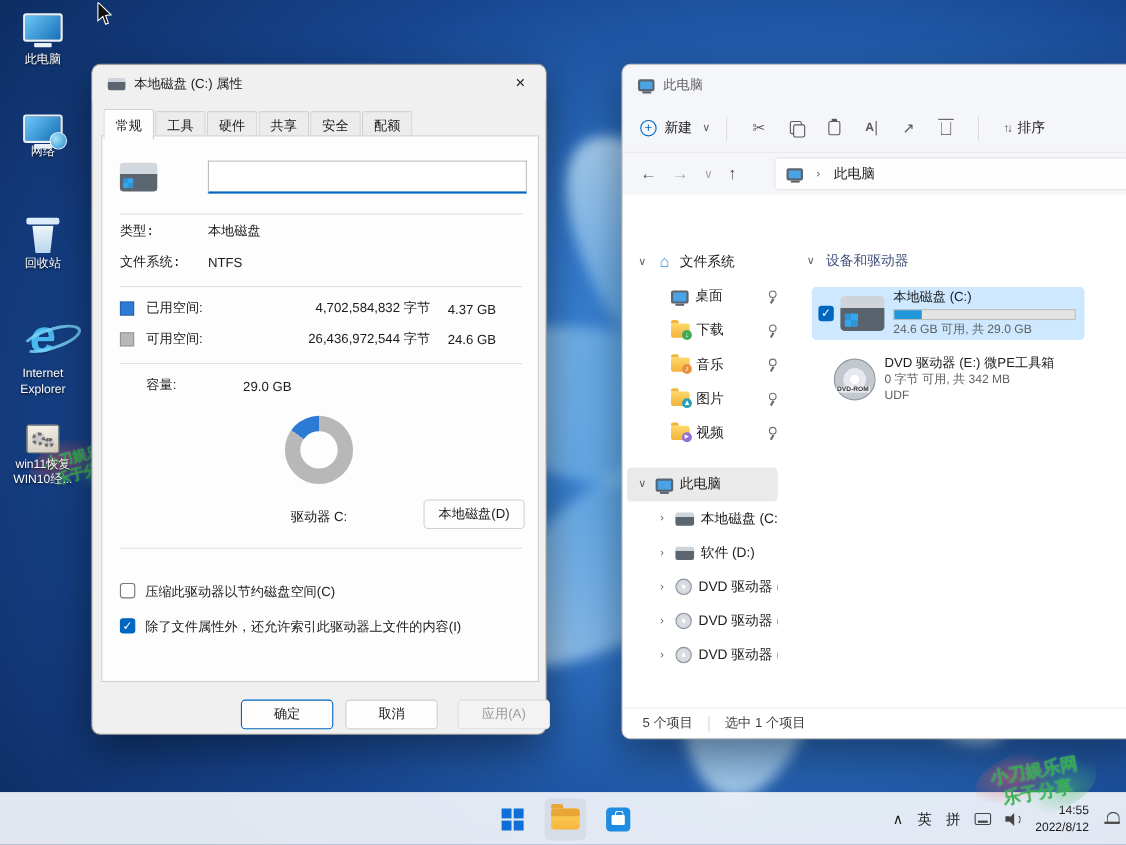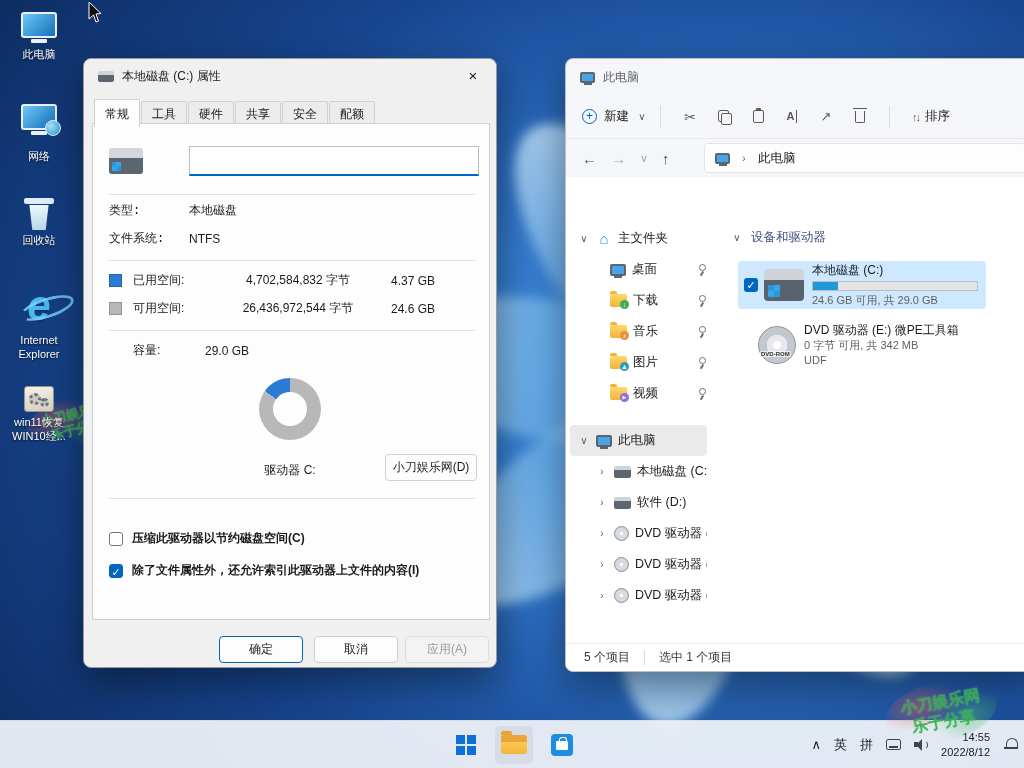--- a/index.html
+++ b/index.html
@@ -64,32 +64,32 @@
   .tabs{position:absolute;left:10px;top:40px;display:flex;}
   .tab{font-size:12px;color:#1b1b1b;padding:4px 10px;border:1px solid #d0d0d0;border-bottom:none;background:#ececec;margin-right:1px;border-radius:2px 2px 0 0;position:relative;top:2px;}
   .tab.active{background:#fdfdfd;top:0;padding-top:6px;z-index:2;}
   .tabpage{position:absolute;left:8px;top:64px;width:398px;height:497px;background:#fdfdfd;border:1px solid #d0d0d0;}
   .sep{position:absolute;left:16px;width:366px;height:1px;background:#e2e2e2;}
   .drow{position:absolute;left:16px;font-size:12px;color:#1b1b1b;display:flex;align-items:center;}
   .lblcol{width:80px;font-family:Liberation Mono, monospace;}
   .space-row{position:absolute;left:16px;width:358px;display:flex;align-items:center;font-size:12px;color:#1b1b1b;}
   .csq{width:13px;height:13px;margin-right:11px;flex:none;border:1px solid rgba(0,0,0,.2);}
   .sp-label{width:72px;}
-  .sp-bytes{flex:1;text-align:center;}
-  .sp-size{width:76px;text-align:left;}
+  .sp-bytes{flex:1;text-align:right;}
+  .sp-size{width:76px;text-align:center;}
   .vol-input{position:absolute;left:96px;top:22px;width:290px;height:30px;border:1px solid #bdbdbd;border-bottom:2px solid #0067c0;background:#fff;font-size:12px;padding:0 6px;outline:none;}
   .disk-icon32{position:absolute;left:16px;top:24px;width:34px;height:26px;border-radius:3px;background:linear-gradient(180deg,#d2d7dd 0 38%,#5c6670 38% 100%);}
   .disk-icon32::after{content:"";position:absolute;left:3px;bottom:3px;width:9px;height:9px;
     background:conic-gradient(#35a7f0 0 25%,#2f96d8 0 50%,#35a7f0 0 75%,#2f96d8 0);border-radius:1px;}
   .donut{position:absolute;left:166px;top:254px;width:62px;height:62px;border-radius:50%;}
   .donut::after{content:"";position:absolute;left:14px;top:14px;width:34px;height:34px;border-radius:50%;background:#fdfdfd;}
   .drive-caption{position:absolute;left:137px;top:338px;width:120px;text-align:center;font-size:12px;color:#1b1b1b;}
   .btn{display:flex;align-items:center;justify-content:center;font-size:12px;color:#1b1b1b;background:#fdfdfd;border:1px solid #d0d0d0;border-radius:4px;}
   .details-btn{position:absolute;left:292px;top:330px;width:92px;height:27px;}
-  .chkrow{position:absolute;left:16px;display:flex;align-items:center;gap:9px;font-size:12px;color:#1b1b1b;font-weight:bold;}
+  .chkrow{position:absolute;left:16px;display:flex;gap:9px;font-size:12px;color:#1b1b1b;}
   .chk{width:14px;height:14px;border:1px solid #767676;border-radius:3px;background:#fff;flex:none;}
   .chk.on{background:#0067c0;border-color:#0067c0;color:#fff;font-size:11px;line-height:14px;text-align:center;}
   .dlg-btn{position:absolute;width:84px;height:27px;top:577px;}
   .dlg-btn.default{border:1px solid #0067c0;}
   .dlg-btn.disabled{color:#9b9b9b;background:#f3f3f3;border-color:#dedede;}
 
   
   .explorer{position:absolute;left:565px;top:58px;width:470px;height:614px;background:#f5f6fa;
     border:1px solid #bfbfbf;border-radius:8px;box-shadow:0 14px 40px rgba(0,0,0,.4);z-index:8;overflow:hidden;}
   .ex-title{position:absolute;left:0;top:0;right:0;height:36px;display:flex;align-items:center;padding-left:14px;gap:8px;}
@@ -194,21 +194,21 @@
   </div>
 
   <div class="dicon" style="top:12px">
     <div class="mon"></div>
     <div class="dlabel" style="margin-top:10px">此电脑</div>
   </div>
   <div class="dicon" style="top:104px">
     <div class="mon" style="position:relative">
         <span class="globe"></span>
       </div>
-    <div class="dlabel" style="margin-top:20px">网络</div>
+    <div class="dlabel" style="margin-top:2px">网络</div>
   </div>
   <div class="dicon" style="top:198px">
     <div style="display:flex;flex-direction:column;align-items:center">
       <div class="binlid"></div>
       <div class="bin"></div>
     </div>
     <div class="dlabel">回收站</div>
   </div>
   <div class="dicon" style="top:286px">
     <div style="position:relative;height:44px">
@@ -274,37 +274,37 @@
       <div class="sep" style="top:206px"></div>
 
       <div class="space-row" style="top:218px">
         <span style="width:24px"></span>
         <span class="sp-label">容量:</span>
         <span class="sp-size">29.0 GB</span>
       </div>
 
       <div class="donut" style="background: conic-gradient(rgb(184, 184, 184) 0deg, rgb(184, 184, 184) 305.64deg, rgb(43, 123, 212) 305.64deg, rgb(43, 123, 212) 360deg);"></div>
       <div class="drive-caption">驱动器 C:</div>
-      <div class="btn details-btn">小刀娱乐网(D)</div>
+      <div class="btn details-btn">本地磁盘(D)</div>
 
       <div class="sep" style="top:374px"></div>
 
       <div class="chkrow" style="top:406px">
         <span class="chk"></span>
         <span>压缩此驱动器以节约磁盘空间(C)</span>
       </div>
       <div class="chkrow" style="top:438px">
         <span class="chk on">✓</span>
         <span>除了文件属性外，还允许索引此驱动器上文件的内容(I)</span>
       </div>
     </div>
 
     <div class="btn dlg-btn default" style="left:135px">确定</div>
     <div class="btn dlg-btn" style="left:230px">取消</div>
-    <div class="btn dlg-btn disabled" style="left:321px">应用(A)</div>
+    <div class="btn dlg-btn disabled" style="left:332px">应用(A)</div>
   </div>
 
   <div class="explorer">
     <div class="ex-title">
       <span class="pcicon16" style="width:15px;height:11px"></span>
       <span class="txt">此电脑</span>
     </div>
 
     <div class="ex-toolbar">
       <span class="tb-new">
@@ -349,21 +349,21 @@
       <span class="chev">›</span>
       <span>此电脑</span>
     </div>
 
     <div class="ex-body">
 
       <div class="sidebar">
         <div class="srow">
           <span class="chev">∨</span>
           <span class="home-gly">⌂</span>
-          <span class="lbl">主文件夹</span>
+          <span class="lbl">文件系统</span>
         </div>
         <div class="srow indent">
           <span class="pcicon16"></span>
           <span class="lbl">桌面</span>
           <span class="pin"></span>
         </div>
         <div class="srow indent">
           <span class="folder16">
               <span class="badge" style="background:#3fab54">↓</span>
             </span>

